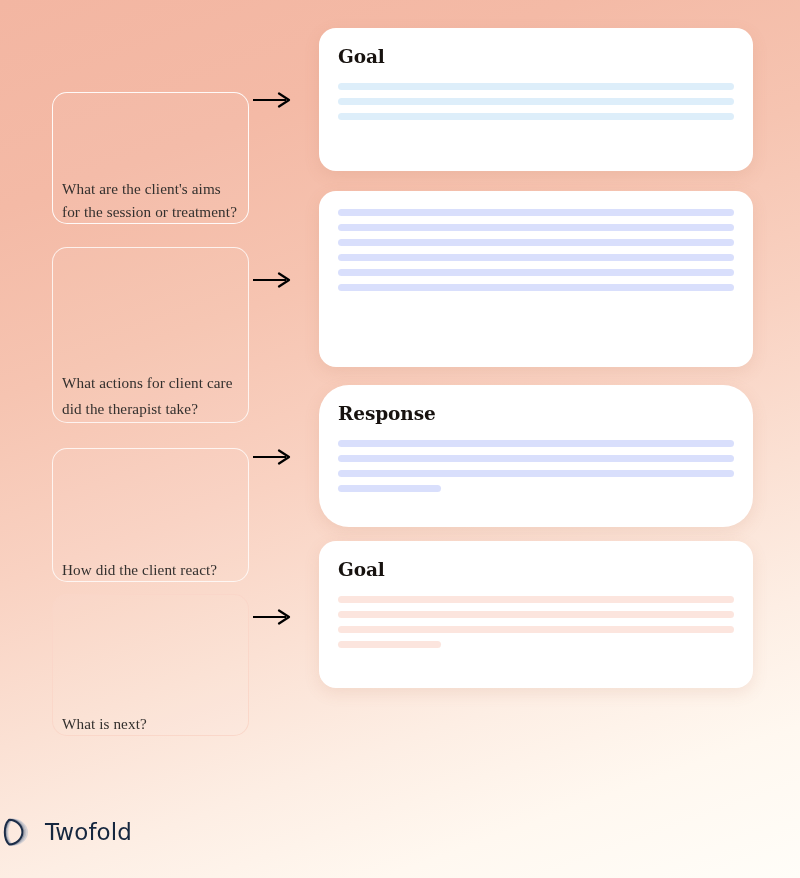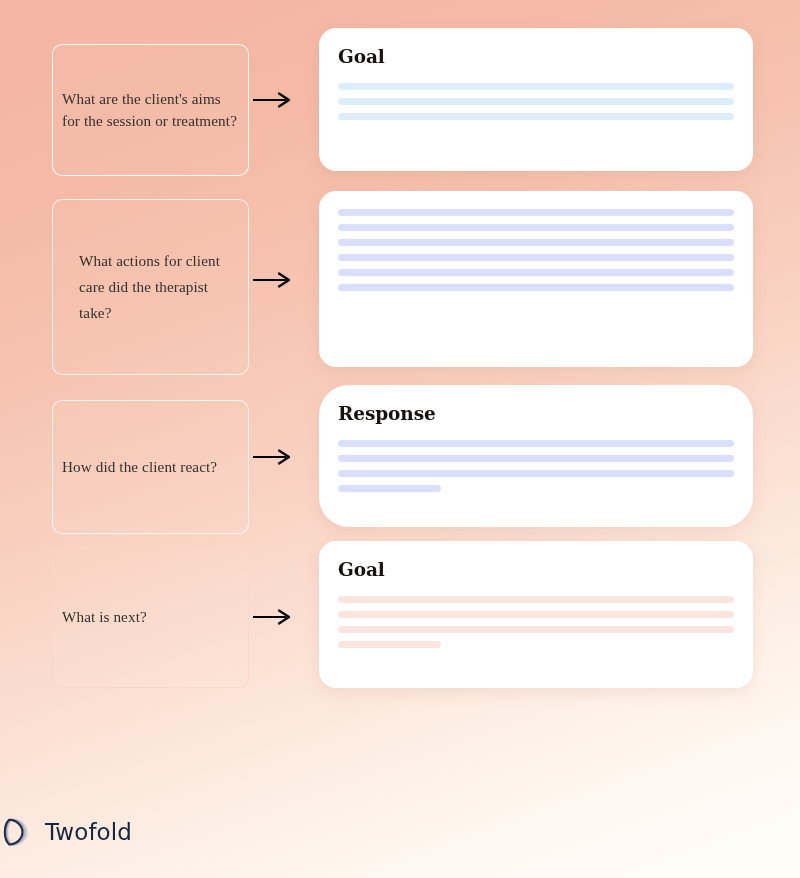--- a/index.html
+++ b/index.html
@@ -30,26 +30,27 @@
     position: relative;
     width: 800px;
     height: 878px;
   }
 
   
   .qbox {
     position: absolute;
     left: 52px;
     width: 197px;
-    border-radius: 10px;
+    border-radius: 15px;
     border: 1.5px solid rgba(255,255,255,0.92);
     background: rgba(255,255,255,0.035);
     display: flex;
-    align-items: center;
+    align-items: flex-end;
     padding: 0 9px;
+    margin-top: 48px;
   }
   .qbox.soft { border-color: rgba(255,255,255,0.78); }
   .qbox.softer { border-color: rgba(250,214,200,0.95); }
 
   .qtext {
     font-family: "Liberation Serif", serif;
     font-size: 15.2px;
     line-height: 1.47;
     color: #33302e;
     letter-spacing: 0.1px;
@@ -137,21 +138,21 @@
 
   <div class="card" style="top:28px; height:143px;">
     <div class="card-title">Goal</div>
     <div class="bars">
         <div class="bar" style="width: 100%; background: rgb(221, 238, 250);"></div>
         <div class="bar" style="width: 100%; background: rgb(221, 238, 250);"></div>
         <div class="bar" style="width: 100%; background: rgb(221, 238, 250);"></div>
       </div>
   </div>
 
-  <div class="qbox soft" style="top:199px; height:176px;padding-left:26px;">
+  <div class="qbox soft" style="top:199px; height:176px;">
     <div class="qtext" style="line-height:1.72;">What actions for client care did the therapist take?</div>
   </div>
 
   <span class="arrow" style="top:272px;">
     <svg width="40" height="16" viewBox="0 0 40 16">
       <line x1="0" y1="8" x2="33" y2="8" stroke="#000" stroke-width="2.2"></line>
       <polyline points="26,1.5 36,8 26,14.5" fill="none" stroke="#000" stroke-width="2.2" stroke-linecap="round" stroke-linejoin="round"></polyline>
     </svg>
   </span>
 

